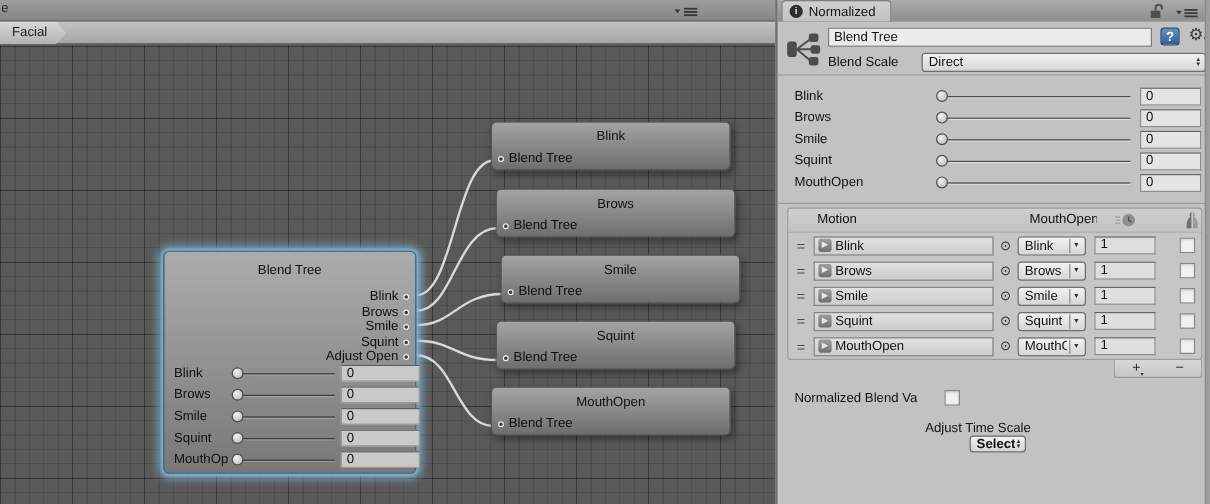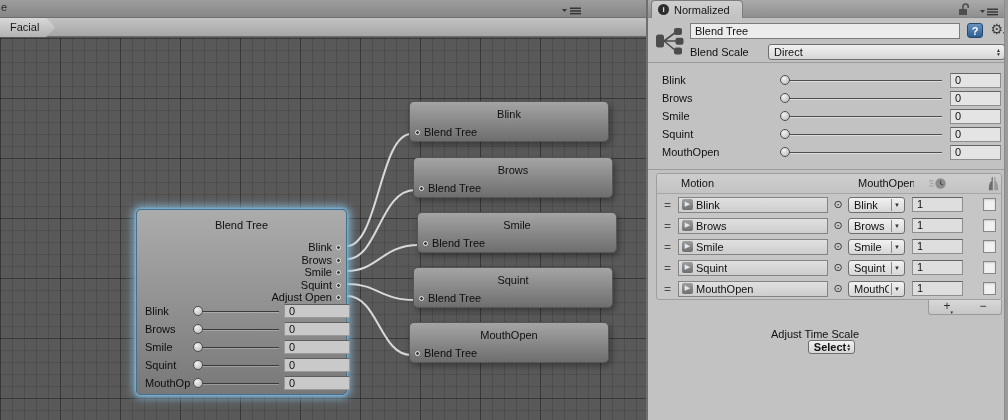--- a/index.html
+++ b/index.html
@@ -435,20 +435,24 @@
     </div>
 
     <div class="motion-footer">
       <div class="footer-box">
         <span class="footer-btn"><span>+</span><span class="plus-caret">▾</span></span>
         <span class="footer-btn">−</span>
       </div>
     </div>
   </div>
 
+  <div class="normalized-row">
+    <span class="normalized-label">Normalized Blend Va</span>
+    <span class="norm-check"></span>
+  </div>
 
   <div class="timescale-row">
     <span class="timescale-label">Adjust Time Scale</span>
     <span class="timescale-dd dropdown">
       <span class="dd-label">Select</span>
       <span class="dd-arrows">▲<br>▼</span>
     </span>
   </div>
 
   <div class="right-edge"></div>

